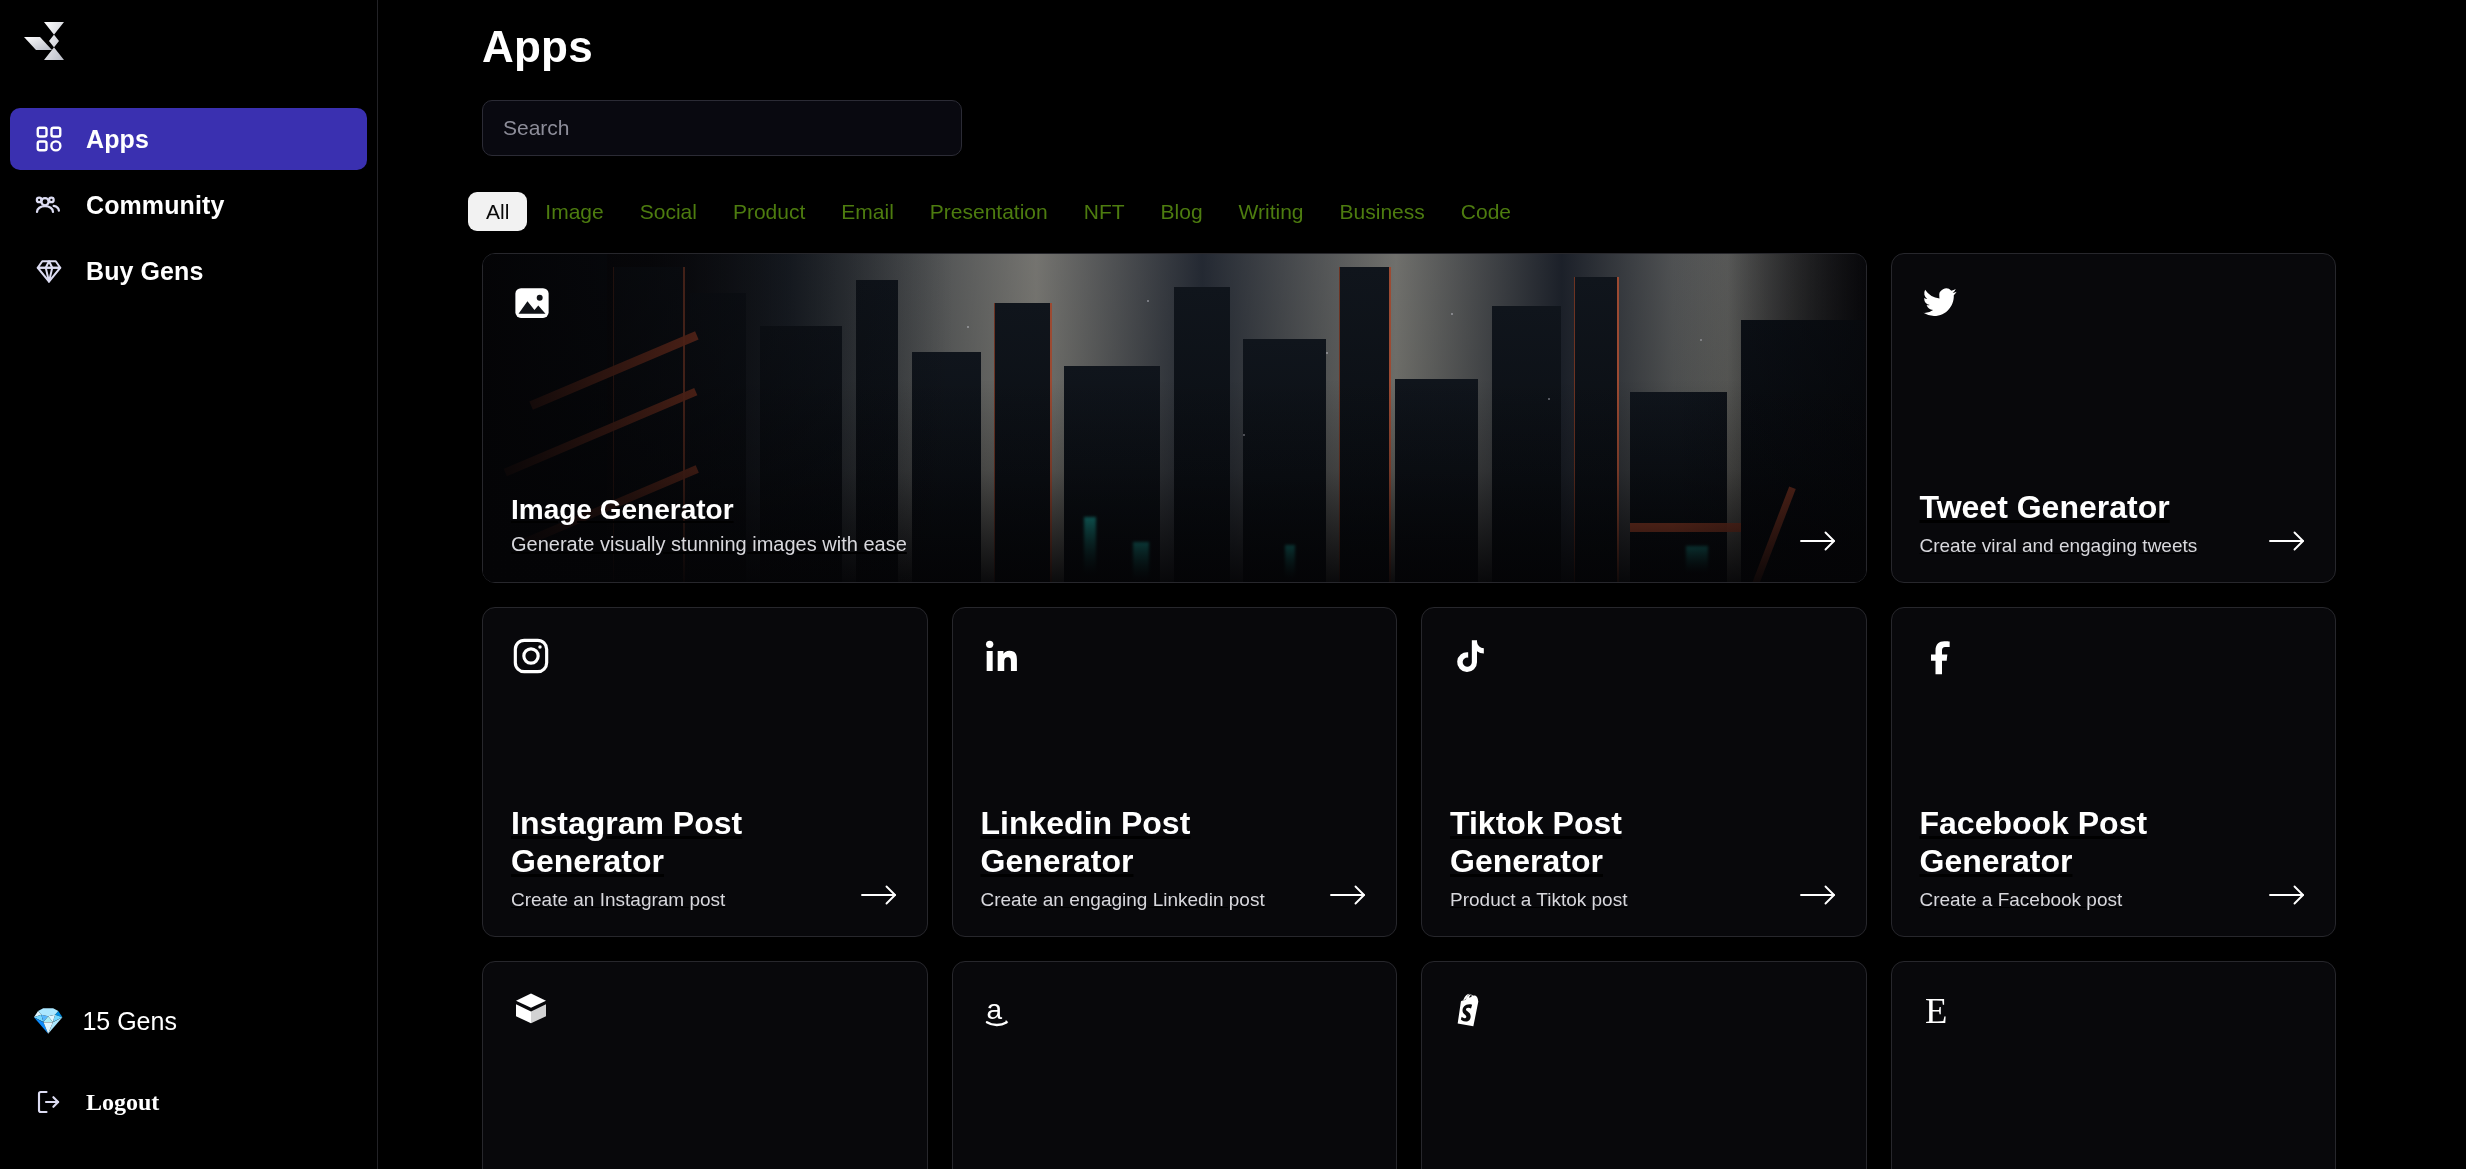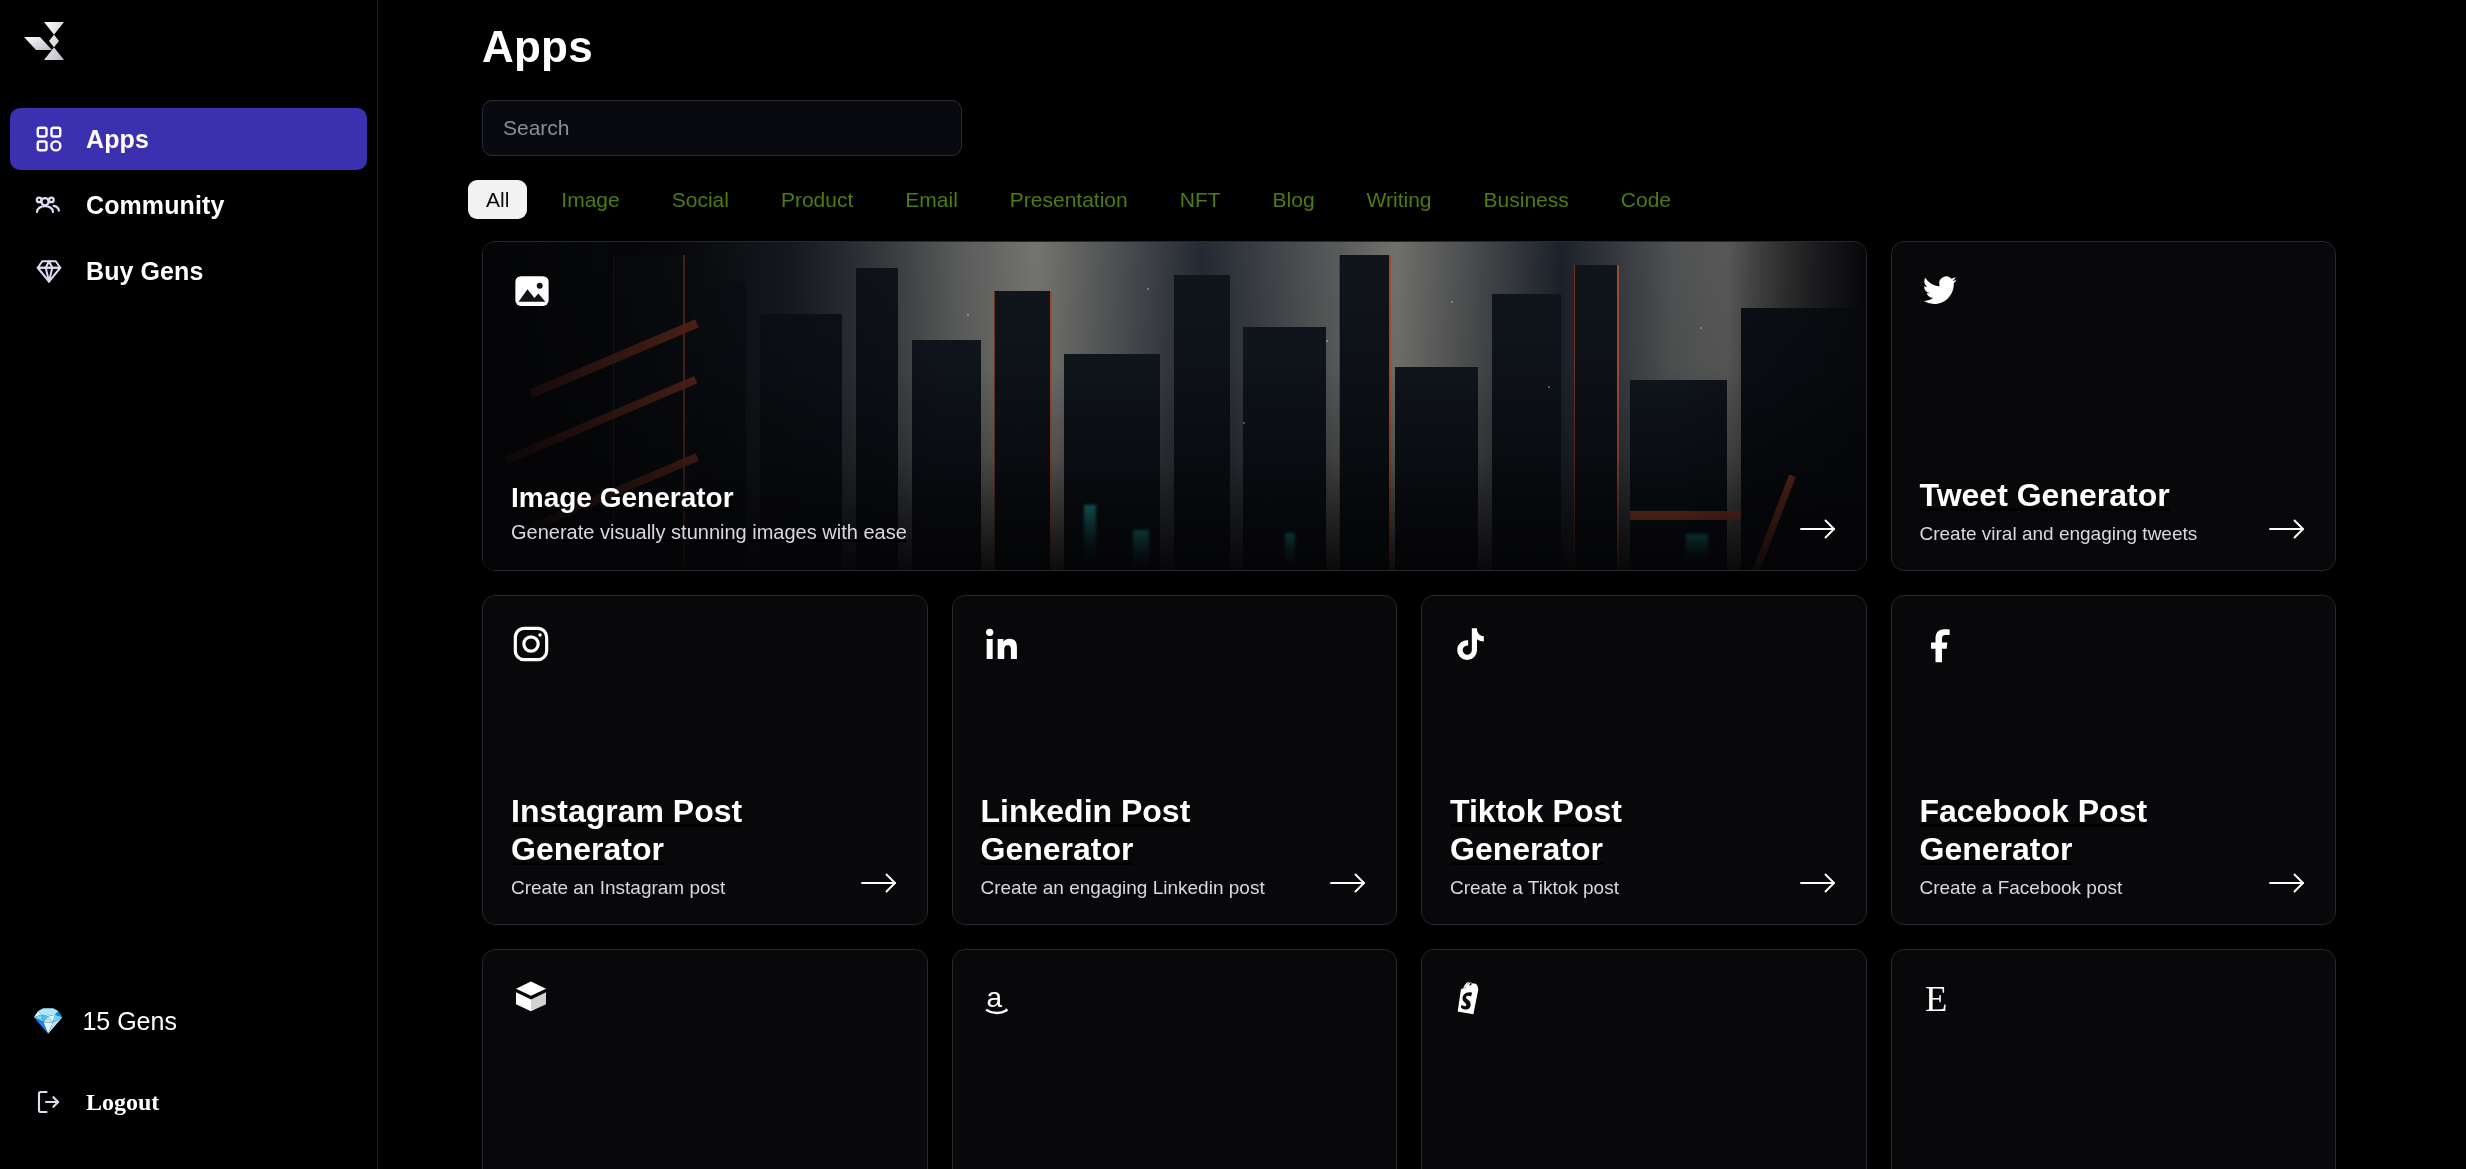--- a/index.html
+++ b/index.html
@@ -88,22 +88,22 @@
     color: #e6e6ea;
     font-size: 21px;
     font-family: "Liberation Sans", sans-serif;
     padding: 0 20px;
     outline: none;
   }
   .search-input::placeholder { color: #8d8d99; }
 
   .tabs {
     display:flex; align-items:flex-end;
-    gap: 16px;
-    margin-top: 24px;
+    gap: 0;
+    margin-top: 36px;
     margin-bottom: 22px;
     margin-left: -14px;
   }
   .tab {
     font-size: 21px;
     color: #4d7c0f;
     padding: 9px 18px;
     border-radius: 9px;
     cursor: pointer;
     white-space: nowrap;
@@ -441,21 +441,21 @@
     <div class="card">
       <div class="card-body">
         <span class="card-icon">
           <svg width="40" height="40" viewBox="0 0 24 24" fill="#ffffff">
             <path d="M16.2 2.6h-3.1v13.1a2.75 2.75 0 1 1-2.2-2.69V9.8a5.95 5.95 0 1 0 5.3 5.9V9.2a7.1 7.1 0 0 0 4.1 1.3V7.4a4.1 4.1 0 0 1-4.1-4.1Z"></path>
           </svg>
         </span>
         <div class="card-foot">
           <div class="card-text">
             <div class="card-title">Tiktok Post Generator</div>
-            <div class="card-desc">Create a Tiktok post</div>
+            <div class="card-desc">Product a Tiktok post</div>
           </div>
           <span class="arrow">
             <svg width="40" height="26" viewBox="0 0 40 26" fill="none" stroke="#ffffff" stroke-width="1.9" stroke-linecap="round" stroke-linejoin="round">
               <path d="M3 13h33"></path>
                   <path d="M27.5 4.5 36 13l-8.5 8.5"></path>
             </svg>
           </span>
         </div>
       </div>
     </div>

